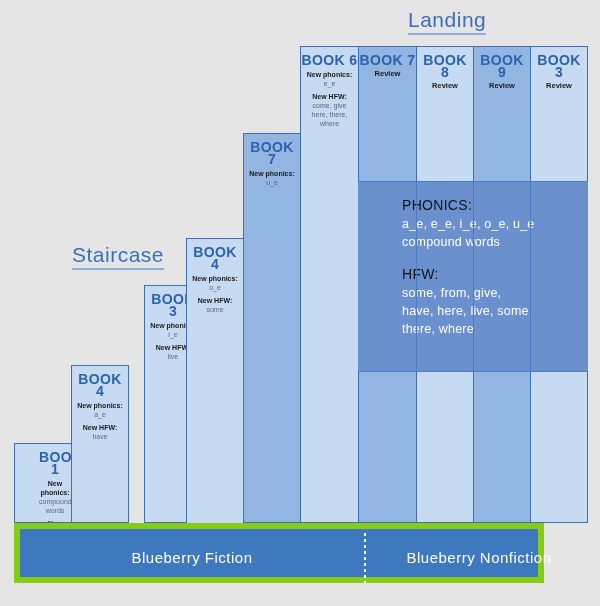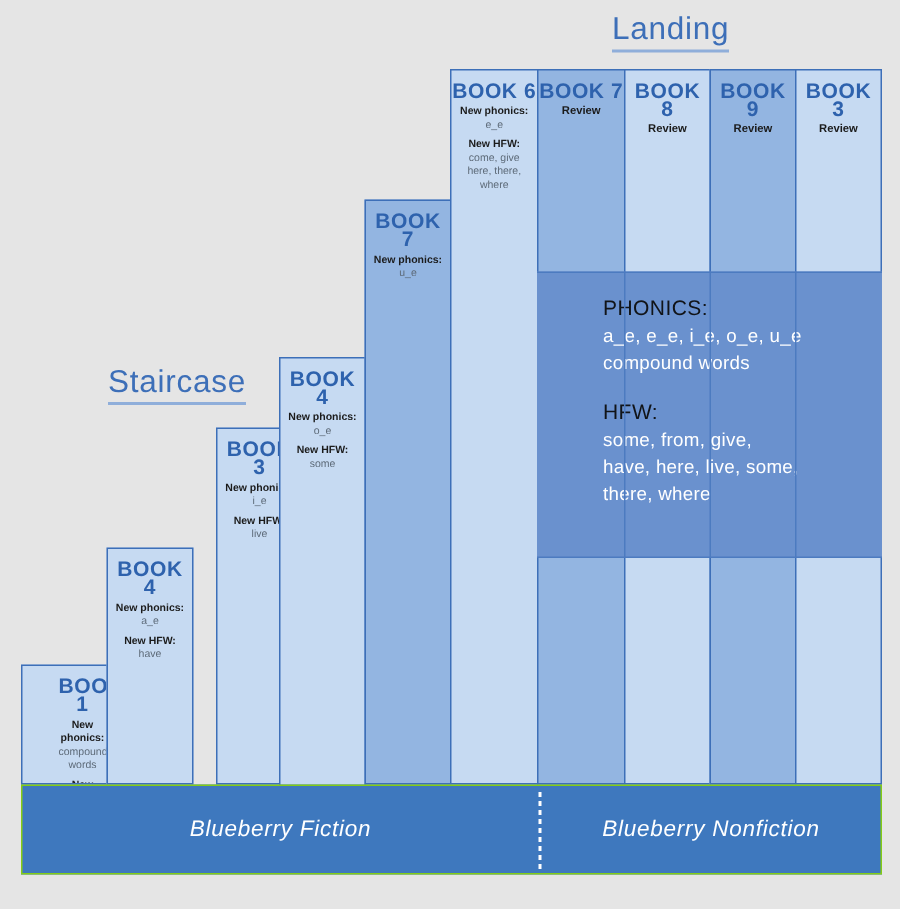--- a/index.html
+++ b/index.html
@@ -105,26 +105,25 @@
     width: 1px;
     height: 191px;
     background: #4C7BC0;
   }
 
   
   #series-bar {
     position: absolute;
     left: 14px;
     top: 523px;
-    width: 574px;
+    width: 530px;
     height: 60px;
     background: #3E78BE;
     box-sizing: border-box;
-    border: 1px solid #84cc16;
-    font-style: italic;
+    border: 6px solid #84cc16;
   }
   .series-label {
     position: absolute;
     top: 20px;
     color: #ffffff;
     font-size: 15px;
     letter-spacing: 0.5px;
     white-space: nowrap;
     text-align: center;
   }

